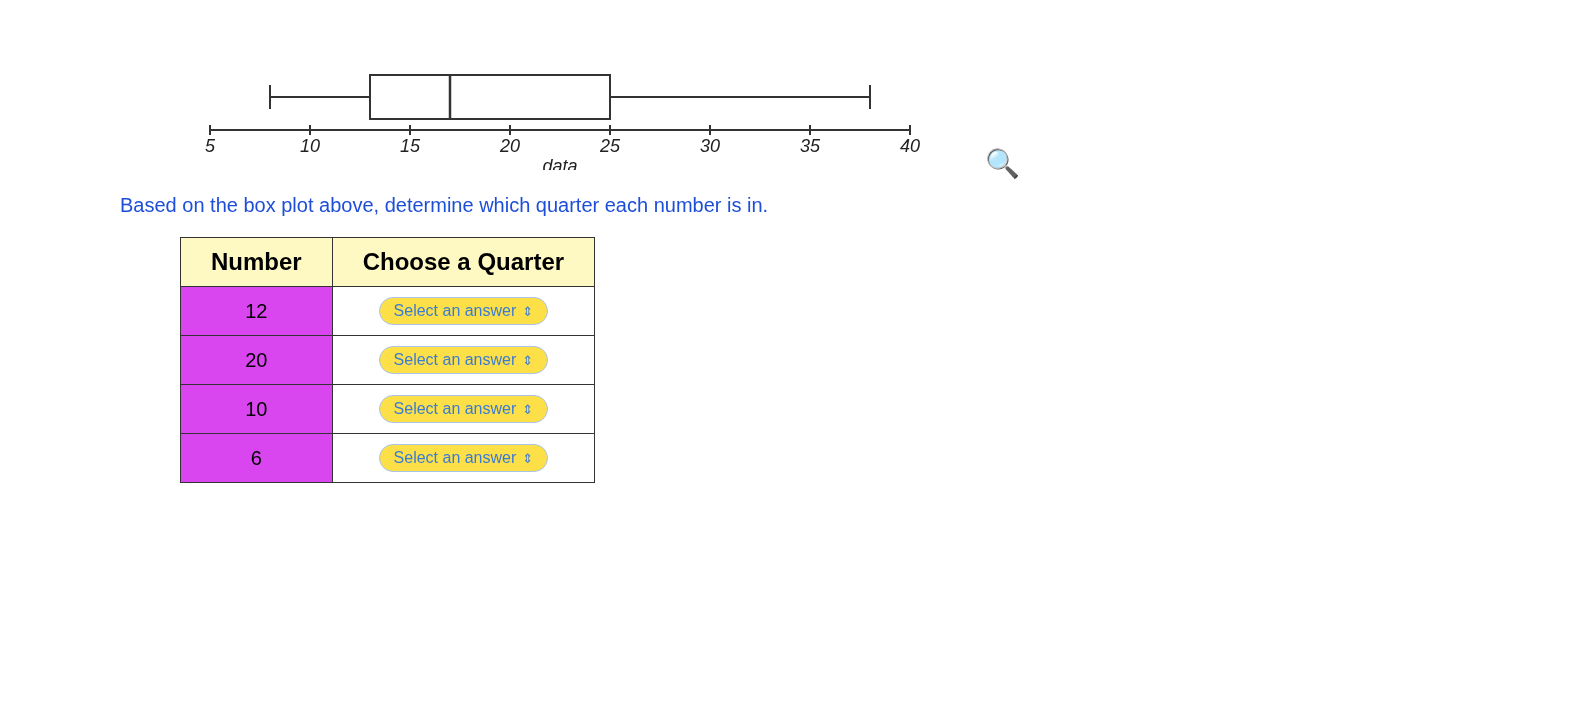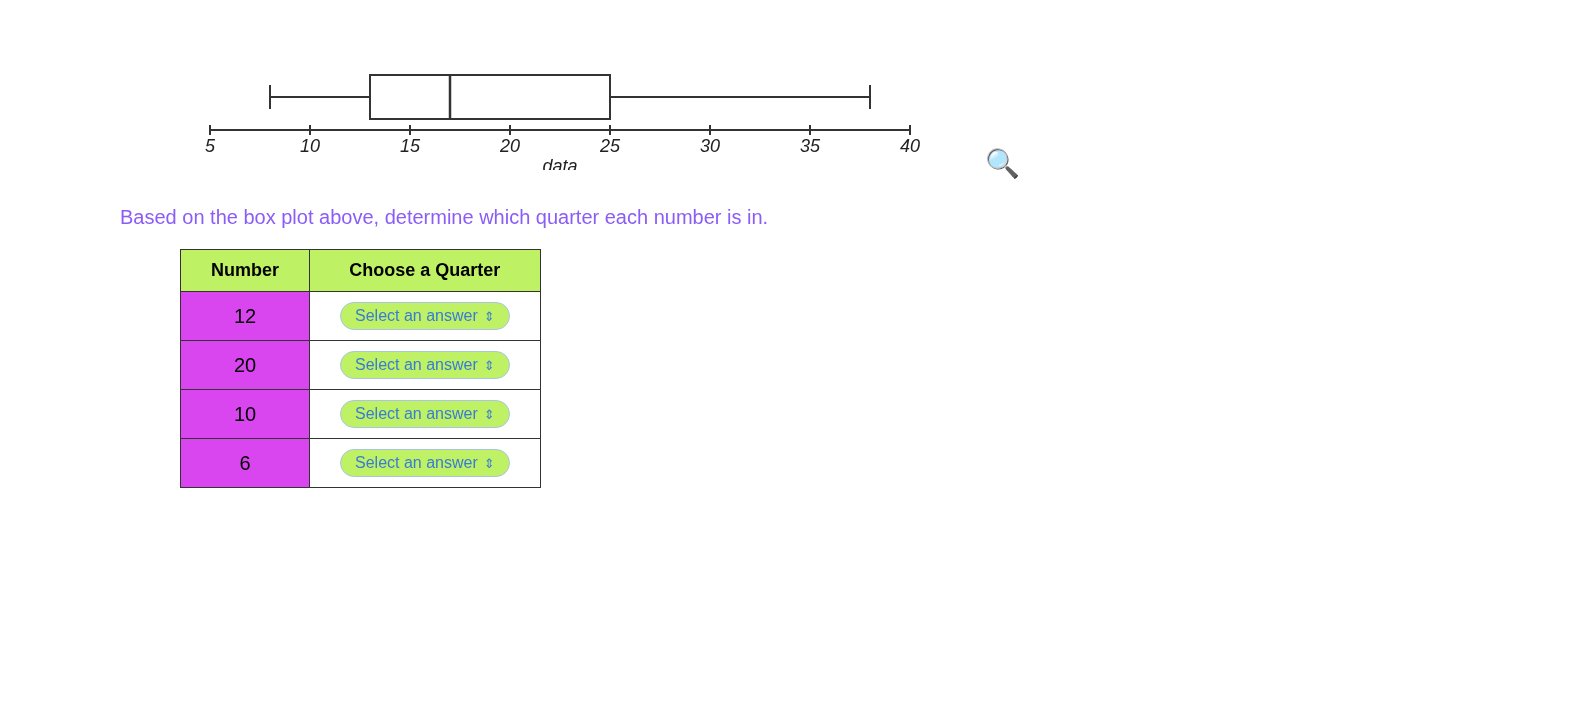--- a/index.html
+++ b/index.html
@@ -18,61 +18,61 @@
       width: 780px;
       margin-left: 60px;
     }
 
     .box-plot-svg {
       display: block;
     }
 
     .question-text {
       font-size: 20px;
-      color: #8b5cf6;
-      margin-top: 36px;
+      color: #1d4ed8;
+      margin-top: 24px;
       margin-bottom: 20px;
     }
 
     .data-table {
       border-collapse: collapse;
       margin-left: 60px;
     }
 
     .data-table th, .data-table td {
       border: 1.5px solid #333;
       padding: 10px 30px;
       text-align: center;
       font-size: 18px;
     }
 
     .data-table th {
-      background: #bef264;
+      background: #fef9c3;
       font-weight: bold;
-      font-size: 18px;
+      font-size: 24px;
     }
 
     .data-table td:first-child {
       background: #d946ef;
       font-size: 20px;
       min-width: 90px;
     }
 
     .data-table td:last-child {
       min-width: 200px;
     }
 
     .select-btn {
       display: inline-flex;
       align-items: center;
       gap: 6px;
       border: 1.5px solid #aac4e8;
       border-radius: 20px;
       padding: 4px 14px;
-      background: #bef264;
+      background: #fde047;
       color: #3a7bd5;
       font-size: 16px;
       cursor: pointer;
       white-space: nowrap;
     }
 
     .select-btn .chevron {
       font-size: 13px;
       color: #3a7bd5;
     }

